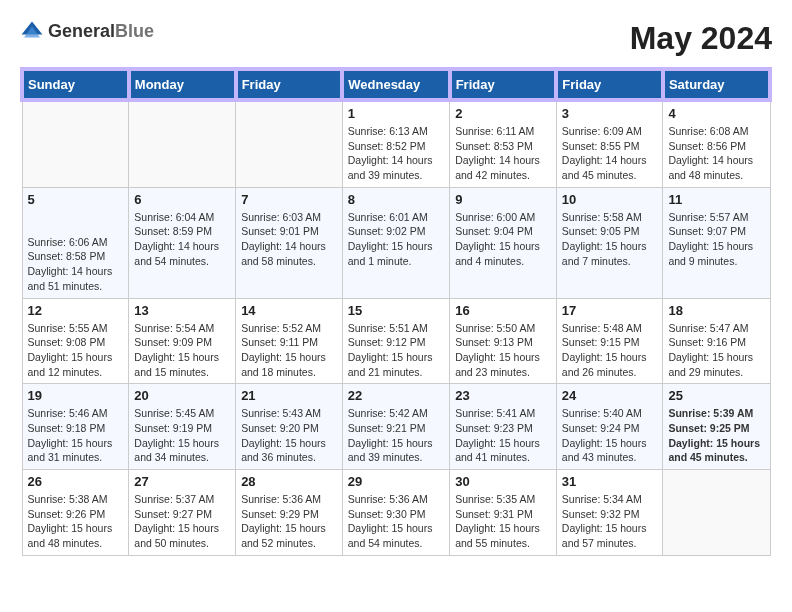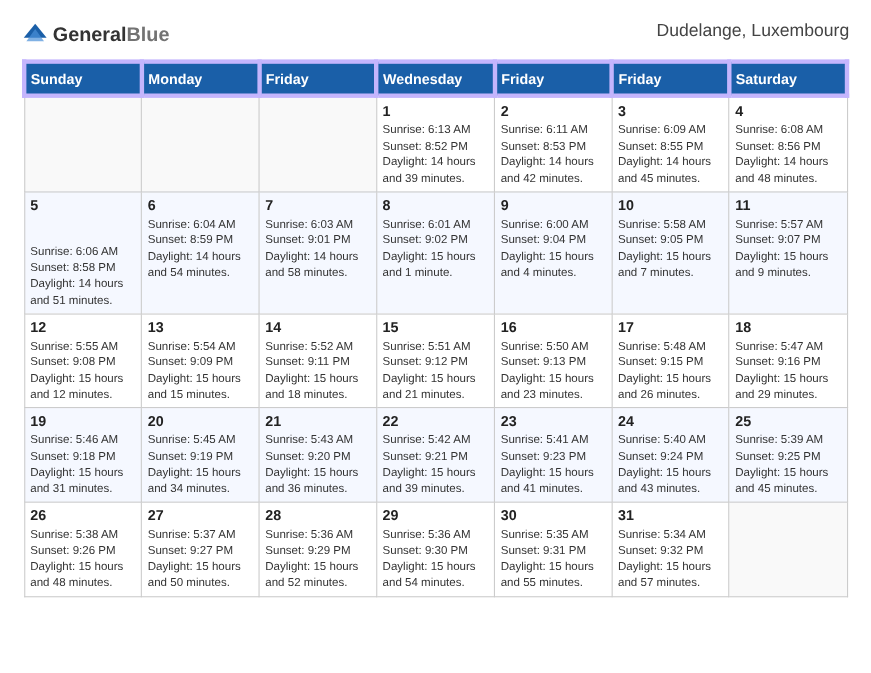--- a/index.html
+++ b/index.html
@@ -96,21 +96,21 @@
   <div class="logo">
     <svg class="logo-icon" viewBox="0 0 30 30" xmlns="http://www.w3.org/2000/svg">
       <polygon points="15,2 28,18 2,18" fill="#1a5fa8"></polygon>
       <polygon points="15,8 25,22 5,22" fill="#4a90d9" opacity="0.7"></polygon>
     </svg>
     <div class="logo-text">
       <div><span class="general">General</span><span class="blue">Blue</span></div>
     </div>
   </div>
   <div class="title-block">
-    <h2>Dudelange, Luxembourg</h2>
+    <h1>May 2024</h1>
   </div>
 </div>
 
 <table class="calendar">
   <thead>
     <tr>
       <th>Sunday</th>
       <th>Monday</th>
       <th>Friday</th>
       <th>Wednesday</th>
@@ -293,21 +293,21 @@
         </td>
         <td>
           <div class="day-number">24</div>
           <div class="day-detail" style="white-space: pre-line;">Sunrise: 5:40 AM
 Sunset: 9:24 PM
 Daylight: 15 hours
 and 43 minutes.</div>
         </td>
         <td>
           <div class="day-number">25</div>
-          <div class="day-detail" style="white-space: pre-line;">Sunrise: 5:39 AM
+          <div class="day-detail" style="white-space: pre-line; font-weight: bold;">Sunrise: 5:39 AM
 Sunset: 9:25 PM
 Daylight: 15 hours
 and 45 minutes.</div>
         </td>
       </tr>
       <tr>
         <td>
           <div class="day-number">26</div>
           <div class="day-detail" style="white-space: pre-line;">Sunrise: 5:38 AM
 Sunset: 9:26 PM

